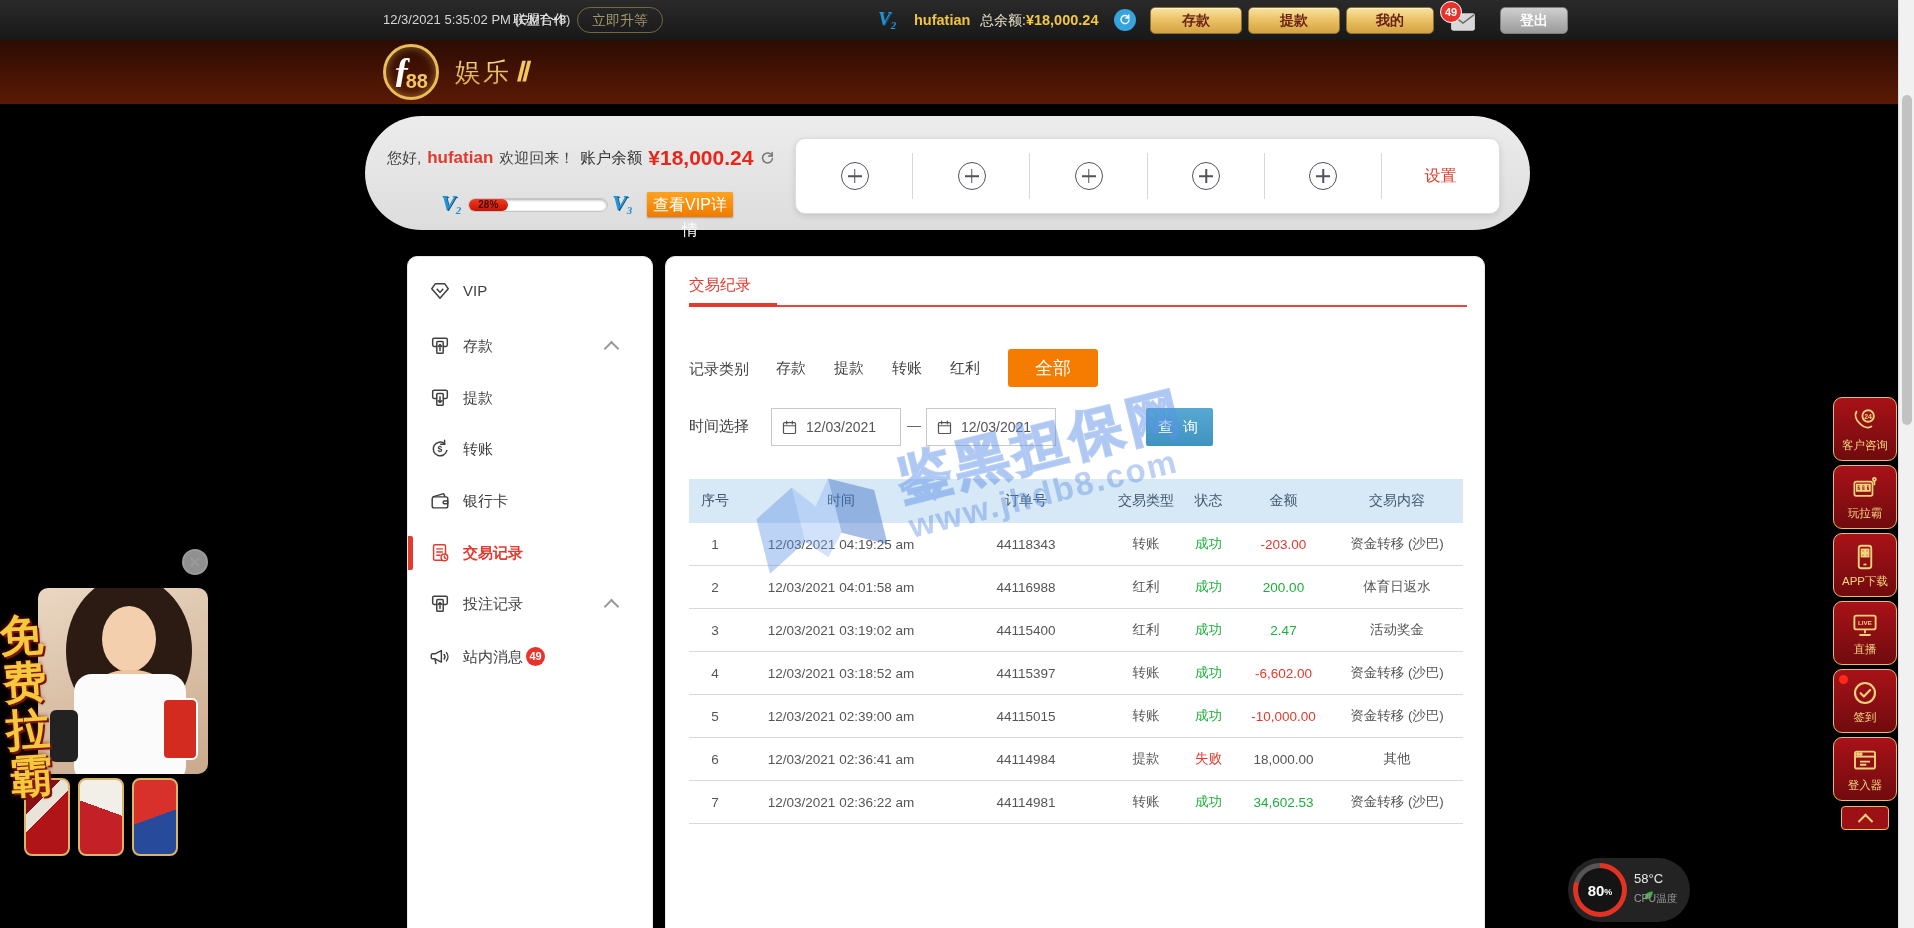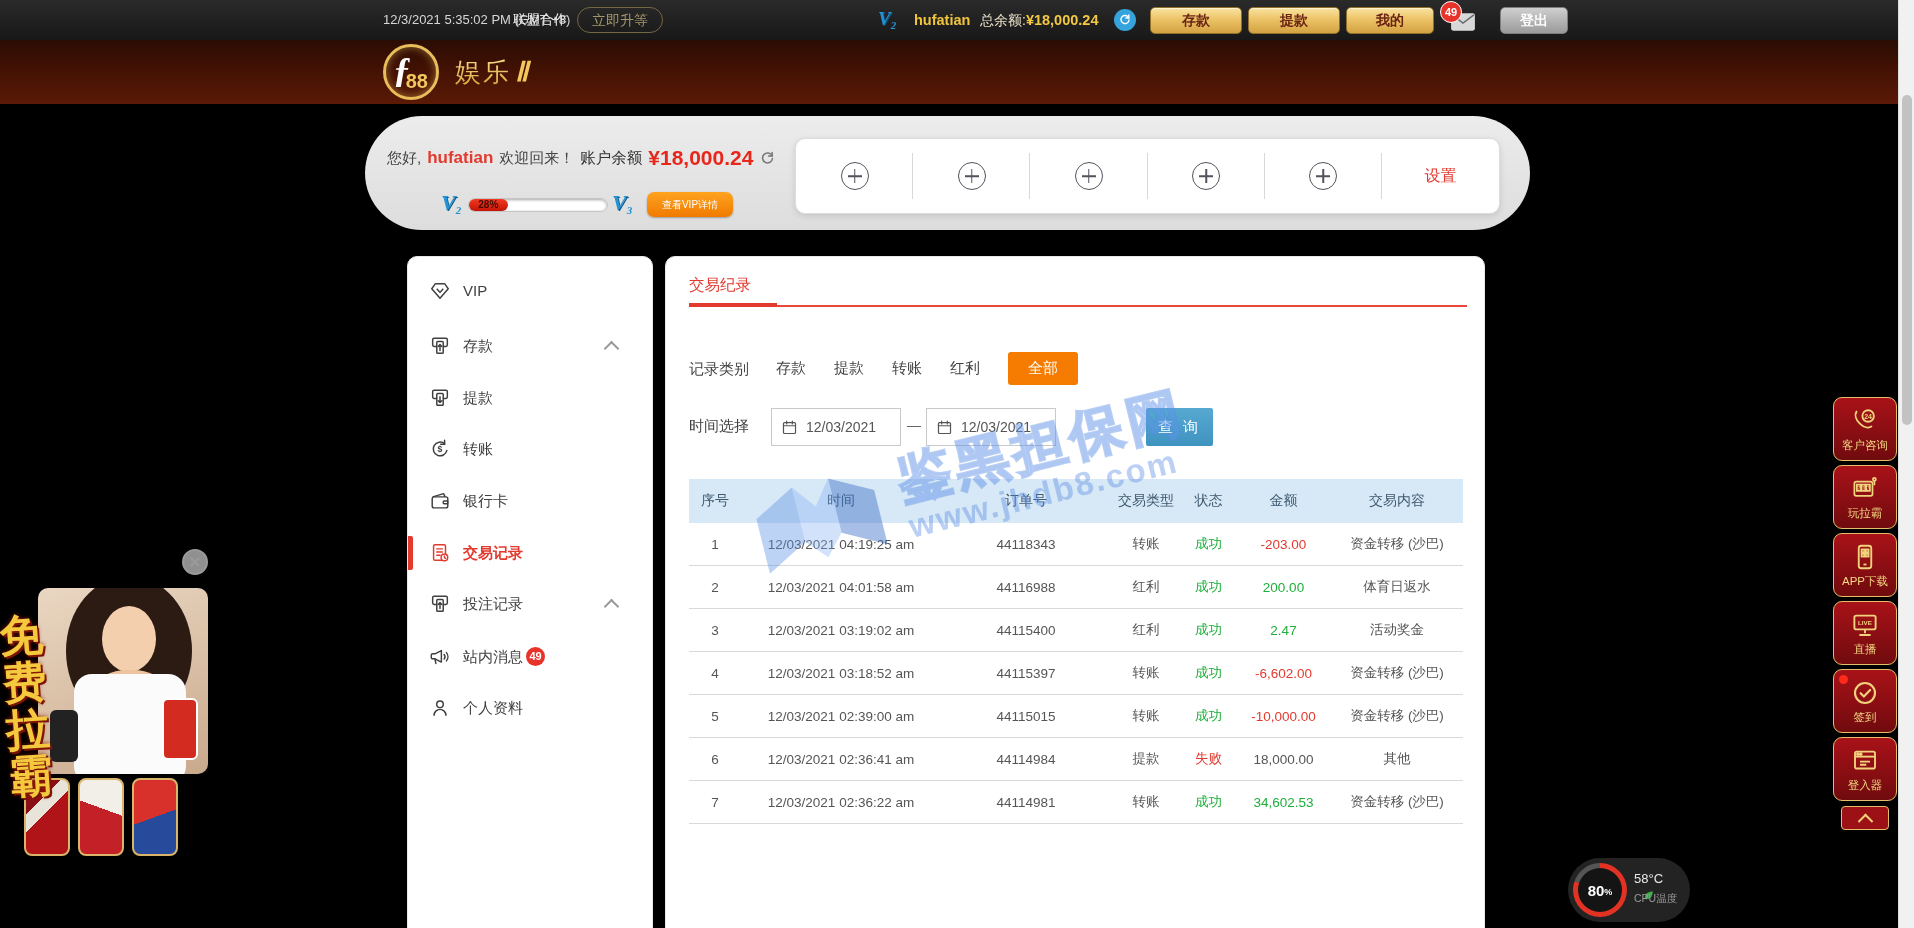--- a/index.html
+++ b/index.html
@@ -59,22 +59,22 @@
   .greeting .bal{color:#e8271b;font-size:21px;font-weight:800;}
   .vip-row{position:absolute;left:0;top:76px;width:460px;height:28px;}
   .vip-row .vmark i{font-size:22px;}
   .vip-v2{position:absolute;left:76px;top:-2px;}
   .vip-v3{position:absolute;left:247px;top:-2px;}
   .progress-track{position:absolute;left:103px;top:6px;width:140px;height:14px;border-radius:8px;background:#fff;
     border:1px solid #c4c4c4;box-shadow:inset 0 1px 3px rgba(0,0,0,.35);box-sizing:border-box;}
   .progress-fill{height:100%;width:calc(var(--p)*1%);min-width:34px;border-radius:7px;
     background:linear-gradient(180deg,#f23a22,#c51505);color:#420a04;font-size:10px;font-weight:700;
     text-align:center;line-height:12px;}
-  .vip-detail-btn{position:absolute;left:282px;top:0;width:86px;height:25px;border-radius:7px;cursor:pointer;
-    background:linear-gradient(180deg,#ffa31f,#f07a00);color:#fff;font-size:10px;text-align:center;line-height:25px;
+  .vip-detail-btn{position:absolute;left:282px;top:0;width:86px;height:25px;border-radius:1px;cursor:pointer;
+    background:linear-gradient(180deg,#ffa31f,#f07a00);color:#fff;font-size:16px;text-align:center;line-height:25px;
     box-shadow:0 1px 2px rgba(0,0,0,.3);}
 
   
   .quick-panel{position:absolute;left:795px;top:138px;width:705px;height:76px;background:#fff;border-radius:10px;
     border:1px solid #ddd;box-sizing:border-box;box-shadow:0 2px 6px rgba(0,0,0,.12);display:flex;z-index:3;}
   .qcell{flex:1;position:relative;display:flex;align-items:center;justify-content:center;cursor:pointer;}
   .qcell:not(:last-child)::after{content:"";position:absolute;right:0;top:14px;height:46px;width:1px;background:#d8d8d8;}
   .plus-circle{width:26px;height:26px;border-radius:50%;border:1.5px solid #52525c;position:relative;}
   .plus-circle::before,.plus-circle::after{content:"";position:absolute;background:#52525c;}
   .plus-circle::before{left:50%;top:6px;bottom:6px;width:1.5px;transform:translateX(-50%);}
@@ -99,21 +99,21 @@
   .side-badge{position:absolute;left:118px;top:10px;width:19px;height:19px;border-radius:50%;background:#e8332a;
     color:#fff;font-size:11px;font-weight:700;text-align:center;line-height:19px;}
 
   
   .tab-label{position:absolute;left:23px;top:18px;font-size:15.5px;color:#e23a2e;cursor:pointer;}
   .tab-bar{position:absolute;left:23px;top:46px;width:88px;height:4px;background:#e23a2e;z-index:2;}
   .tab-line{position:absolute;left:23px;top:48px;width:778px;height:2px;background:#e8473a;}
   .filter-label{position:absolute;left:23px;top:103px;font-size:15px;color:#444;}
   .filter-row{position:absolute;left:110px;top:95px;height:32px;display:flex;align-items:center;gap:28px;}
   .filter-opt{font-size:15px;color:#444;cursor:pointer;white-space:nowrap;}
-  .filter-active{background:#f57c00;color:#fff;padding:7px 20px;border-radius:3px;cursor:pointer;font-size:15px;}
+  .filter-active{background:#f57c00;color:#fff;padding:7px 27px;border-radius:3px;cursor:pointer;font-size:18px;}
   .date-label{position:absolute;left:23px;top:160px;font-size:15px;color:#444;}
   .date-box{position:absolute;top:151px;width:130px;height:38px;border:1px solid #c9c9c9;background:#fff;cursor:pointer;
     display:flex;align-items:center;gap:8px;padding:0 9px;box-sizing:border-box;color:#555;font-size:14px;}
   .date-dash{position:absolute;left:241px;top:160px;color:#666;font-size:14px;}
   .search-btn{position:absolute;left:480px;top:151px;width:67px;height:38px;border-radius:2px;cursor:pointer;
     background:linear-gradient(180deg,#57a9d2,#3f93c0);color:#fff;font-size:15px;text-align:center;line-height:38px;letter-spacing:3px;}
 
   
   .tx-table{position:absolute;left:23px;top:222px;width:774px;border-collapse:collapse;table-layout:fixed;
     font-size:13.5px;color:#555;}
@@ -359,29 +359,20 @@
         <svg viewBox="0 0 24 24" width="22" height="22" fill="none" stroke="#3f3f3f" stroke-width="1.6" stroke-linecap="round" stroke-linejoin="round">
             <path d="M13.5 5L6.5 8.5H4A1.5 1.5 0 0 0 2.5 10v2.5A1.5 1.5 0 0 0 4 14h2.5l7 3.5z"></path>
             <path d="M6.5 14l1 5"></path>
             <path d="M16.5 9.2a4 4 0 0 1 0 5M19 7.2a7 7 0 0 1 0 9"></path>
           </svg>
       </span>
       <span class="s-label">站内消息</span>
       <span class="side-badge">49</span>
     </div>
 
-    <div class="side-item" style="top:431px;">
-      <span class="s-icon">
-        <svg viewBox="0 0 24 24" width="22" height="22" fill="none" stroke="#3f3f3f" stroke-width="1.6" stroke-linecap="round">
-            <circle cx="12" cy="8" r="3.6"></circle>
-            <path d="M5.5 20a6.5 6.5 0 0 1 13 0"></path>
-          </svg>
-      </span>
-      <span class="s-label">个人资料</span>
-    </div>
   </div>
 
   <div class="card main-card">
     <span class="tab-label">交易纪录</span>
     <div class="tab-bar"></div>
     <div class="tab-line"></div>
 
     <span class="filter-label">记录类别</span>
     <div class="filter-row">
       <span class="filter-opt">存款</span>

